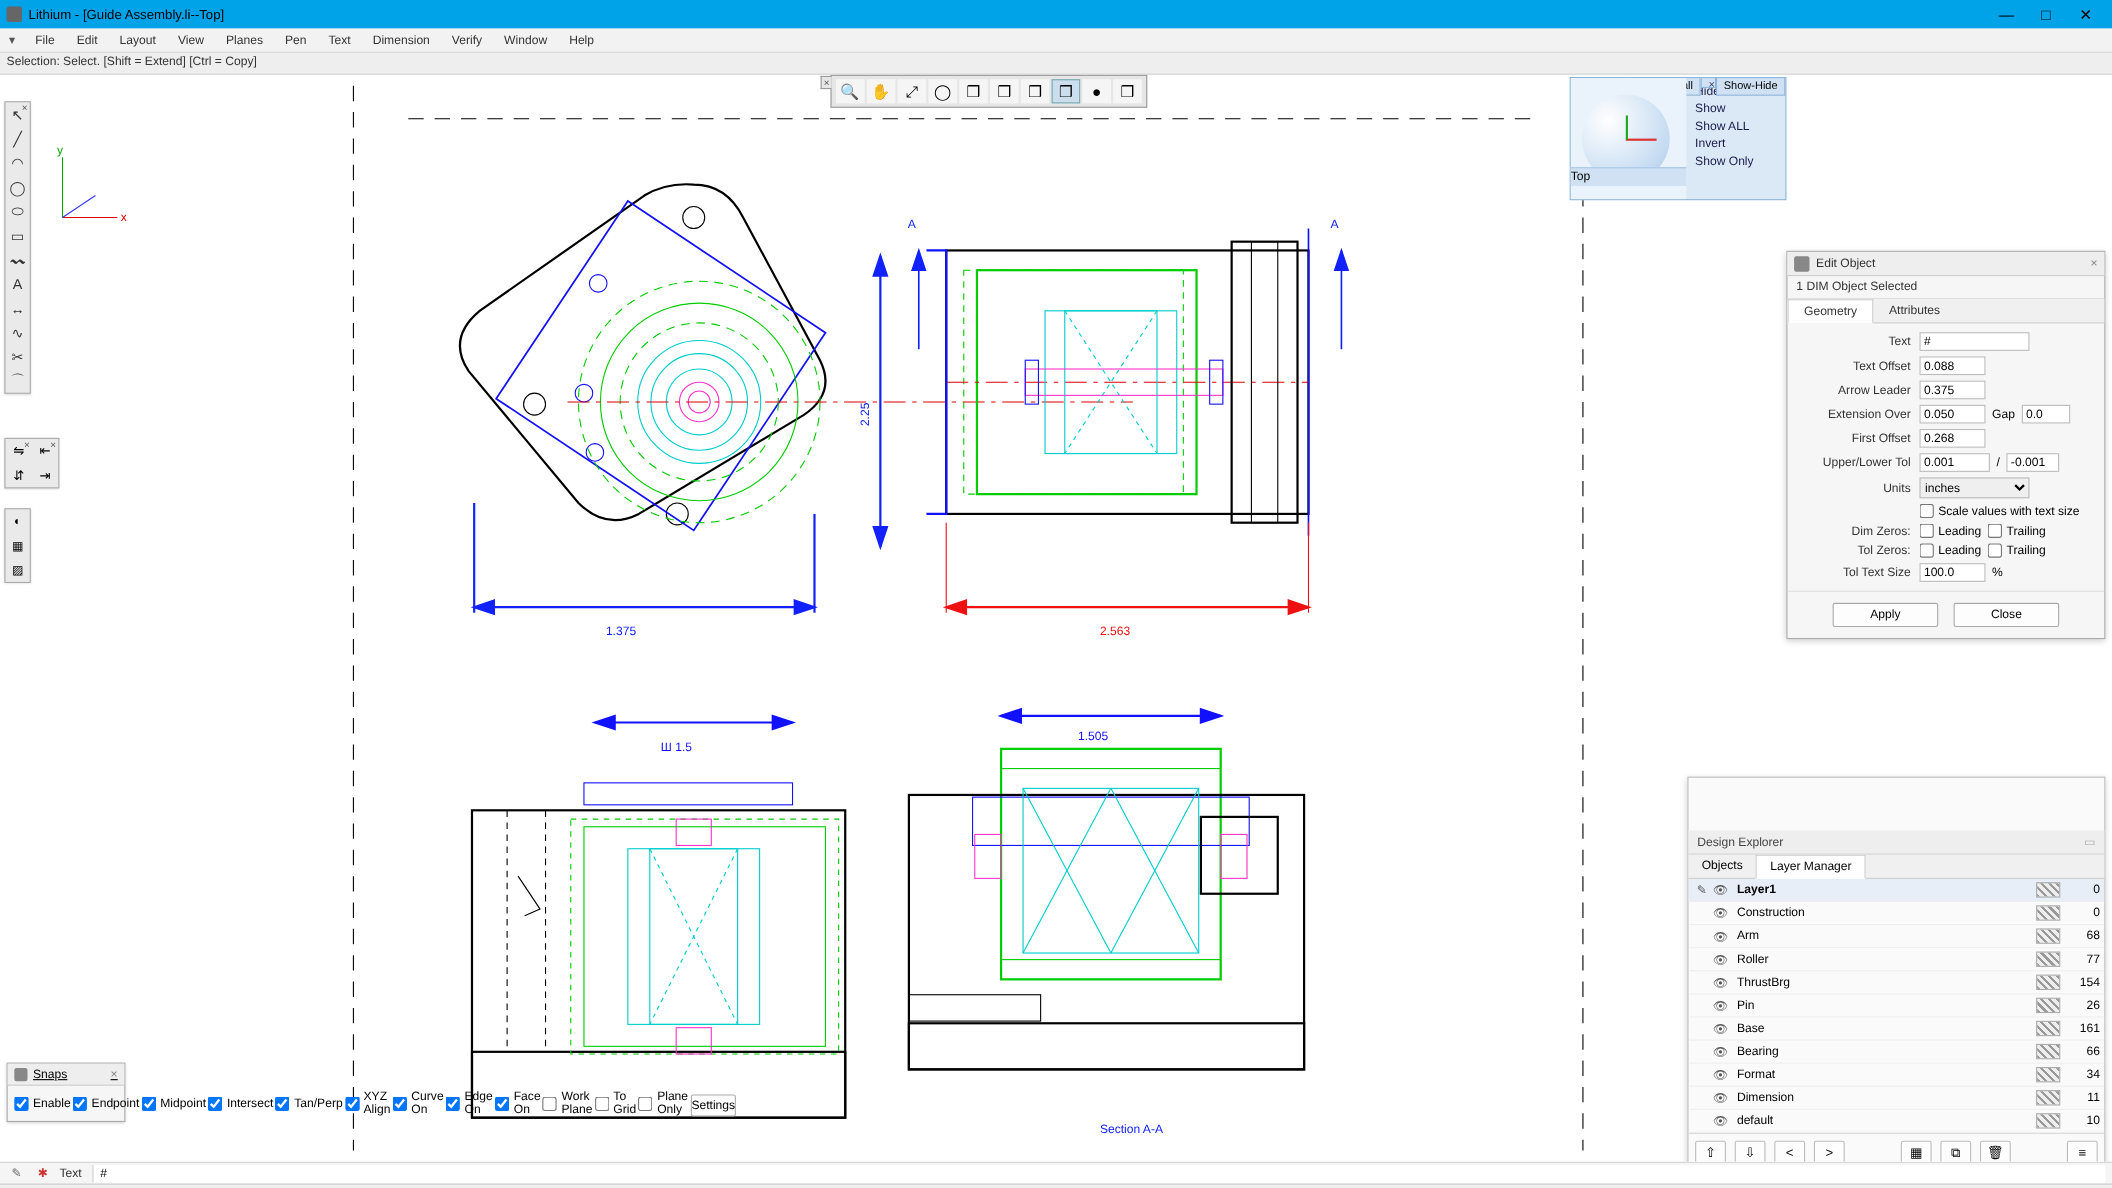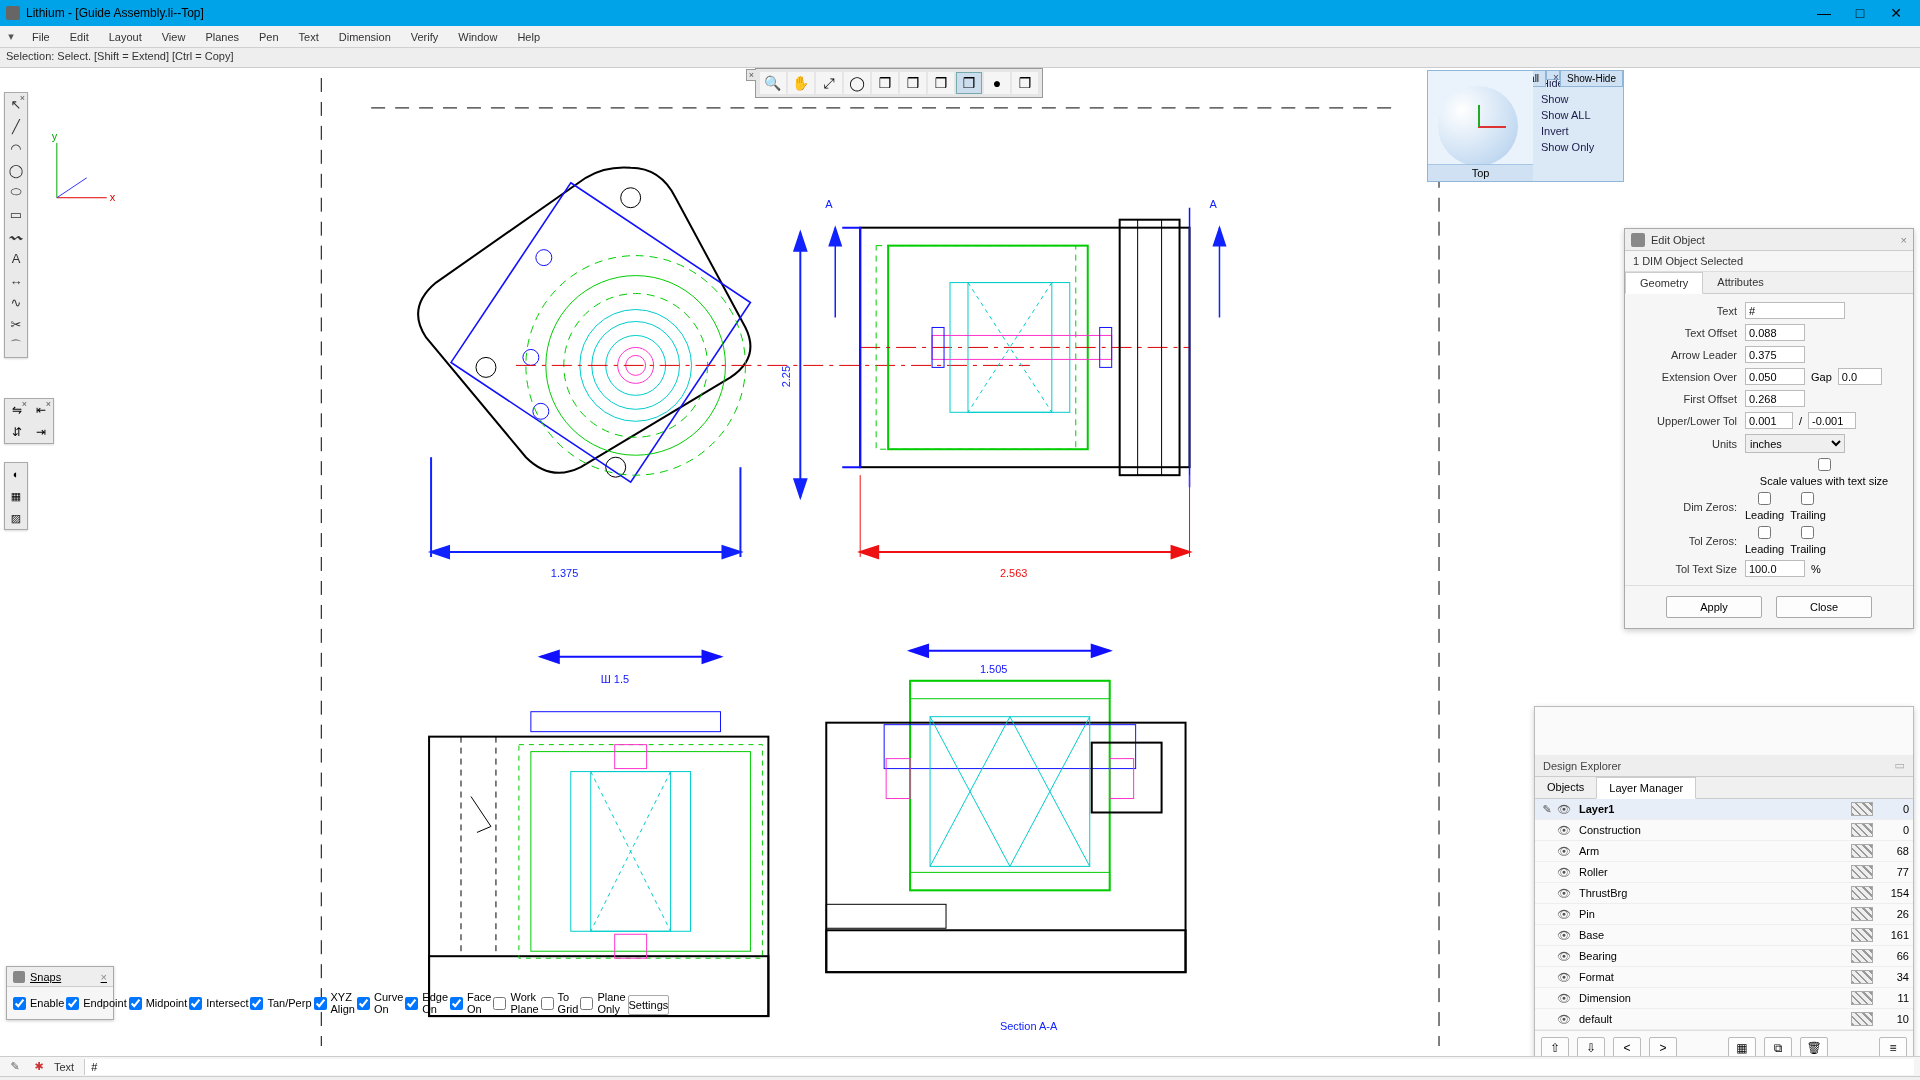--- a/index.html
+++ b/index.html
@@ -28,39 +28,39 @@
 .top-3d-toolbar .tool { width:26px; height:22px; display:flex; align-items:center; justify-content:center; font-size:14px; background:#f5f5f5; border:1px solid transparent;}
 .top-3d-toolbar .tool.sel { background:#cde; border:1px solid #7aa;}
 .top-3d-toolbar .closer { position:absolute; left:-10px; top:0; width:10px; text-align:center; font-size:9px; color:#555; background:#e6e6e6; border:1px solid #999; border-right:none;}
 .trackball { position:absolute; right:296px; top:2px; display:flex; border:1px solid #8fb6d9; background:#dbe9f7; }
 .trackball .ball { width:105px; height:110px; position:relative; background:#eaf3fc; }
 .trackball .ball .orb { position:absolute; left:10px; top:15px; width:80px; height:80px; border-radius:50%; background:radial-gradient(circle at 30% 30%, #fff, #c6dcf2 70%, #a7c6e6);}
 .trackball .ball .axis-r { position:absolute; left:50px; top:55px; width:28px; height:2px; background:#d33;}
 .trackball .ball .axis-g { position:absolute; left:50px; top:34px; width:2px; height:22px; background:#2a2;}
 .trackball .menu { width:90px; padding:4px 2px;}
 .trackball .menu div { padding:2px 6px; color:#1a1a4a;}
-.trackball .viewlabel { position:absolute; bottom:0; left:0; width:105px; text-align:center; background:#cfe1f3; border-top:1px solid #a7c6e6; padding:2px 0;}
+.trackball .viewlabel { position:absolute; bottom:12px; left:0; width:105px; background:#cfe1f3; border-top:1px solid #a7c6e6; padding:2px 0;}
 .trackball .tab { position:absolute; top:-1px; right:0; display:flex;}
 .trackball .tab span { padding:2px 6px; border:1px solid #8fb6d9; background:#cfe1f3; font-size:10px;}
 .closebox { width:10px; height:10px; font-size:9px; text-align:center; color:#446; line-height:10px;}
 
 .edit-object { position:absolute; right:6px; top:160px; width:290px; background:#f6f6f6; border:1px solid #aaa; box-shadow:0 2px 6px rgba(0,0,0,.2);}
 .panel-title { height:22px; background:#eee; border-bottom:1px solid #ccc; display:flex; align-items:center; padding:0 6px; color:#333; }
 .panel-title .ic { width:14px; height:14px; background:#888; margin-right:6px; border-radius:2px;}
 .panel-title .x { margin-left:auto; color:#888;}
 .edit-object .sel-info { padding:4px 8px; color:#333; border-bottom:1px solid #ddd;}
 .edit-object .tabs { display:flex; border-bottom:1px solid #ccc; background:#f0f0f0;}
 .edit-object .tabs .tab { padding:4px 14px; color:#333;}
 .edit-object .tabs .tab.act { background:#fff; border:1px solid #ccc; border-bottom:1px solid #fff; margin-bottom:-1px;}
 .edit-object .form { padding:8px 10px; display:grid; grid-template-columns: 110px 1fr; row-gap:5px; align-items:center;}
 .edit-object .form label { text-align:right; padding-right:8px; color:#333;}
 .edit-object .form input[type=text] { width:60px; height:17px; border:1px solid #bbb; padding:0 3px; font-size:11px;}
 .edit-object .form select { width:100px; height:19px; border:1px solid #bbb; font-size:11px;}
 .edit-object .form .row-flex { display:flex; align-items:center; gap:6px;}
-.edit-object .form .chk { display:flex; align-items:center; gap:4px;flex-direction:column;}
+.edit-object .form .chk { display:flex; align-items:center; gap:4px;}
 .edit-object .btns { display:flex; gap:14px; justify-content:center; padding:10px; border-top:1px solid #ddd;}
 .edit-object .btns button { width:96px; height:22px; background:#fdfdfd; border:1px solid #aaa; border-radius:2px;}
 
 .design-explorer { position:absolute; right:6px; top:638px; width:380px; background:#fafafa; border:1px solid #bbb; box-shadow:0 2px 6px rgba(0,0,0,.2);}
 .design-explorer .hdr { height:22px; background:#eee; border-bottom:1px solid #ccc; display:flex; align-items:center; padding:0 8px; color:#444;margin-top:48px;}
 .design-explorer .tabs { display:flex; border-bottom:1px solid #ccc; background:#f0f0f0;}
 .design-explorer .tabs .tab { padding:4px 12px; }
 .design-explorer .tabs .tab.act { background:#fff; border:1px solid #ccc; border-bottom:1px solid #fff; margin-bottom:-1px;}
 .design-explorer .ctrl { display:flex; gap:6px; padding:5px 6px; border-bottom:1px solid #ddd; align-items:center;}
 .design-explorer .ctrl select { height:20px; border:1px solid #bbb;}
@@ -348,21 +348,21 @@
       <label>Extension Over</label>
       <div class="row-flex">
         <input type="text" value="0.050" style="">
         <span>Gap</span>
         <input type="text" style="width: 44px;" value="0.0">
       </div>
       <label>First Offset</label>
       <input type="text" value="0.268" style="">
       <label>Upper/Lower Tol</label>
       <div class="row-flex">
-        <input type="text" style="width: 48px;" value="0.001">
+        <input type="text" style="width: 64px;" value="0.001">
         <span>/</span>
         <input type="text" style="width: 48px;" value="-0.001">
       </div>
       <label>Units</label>
       <select><option>inches</option></select>
       <span></span>
       <div class="chk">
           <input type="checkbox" style="">
           <span>Scale values with text size</span>
         </div>

